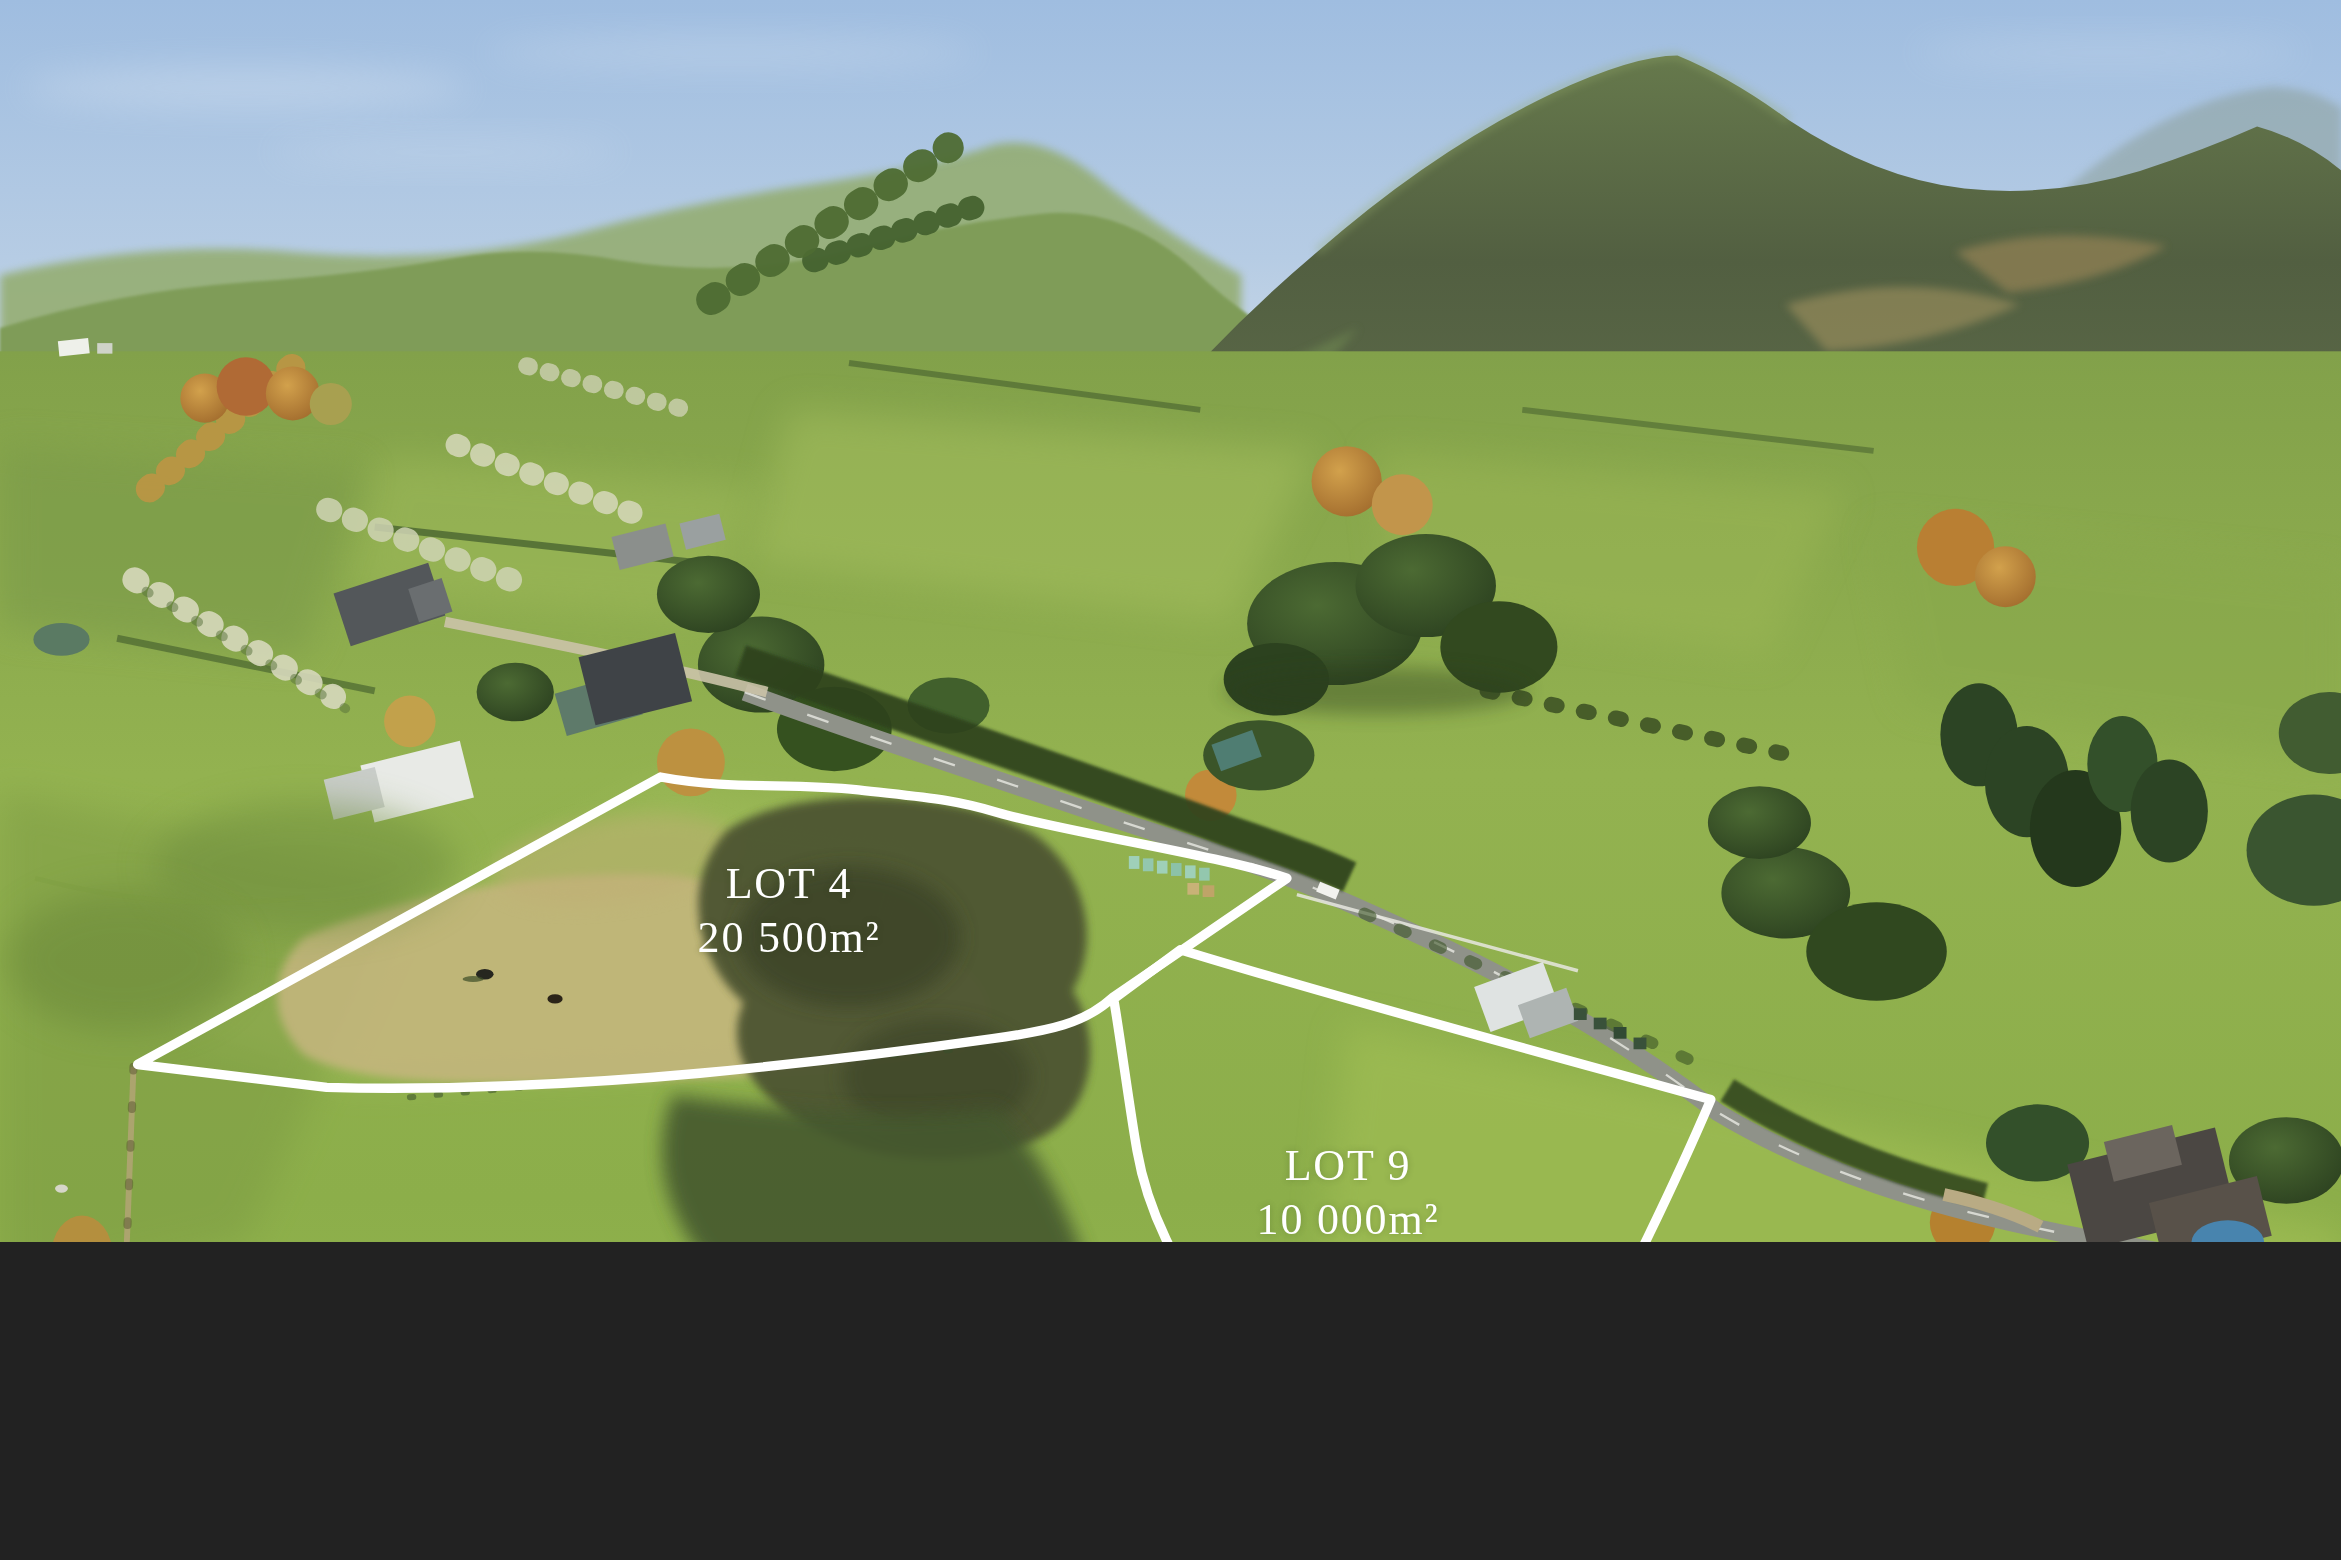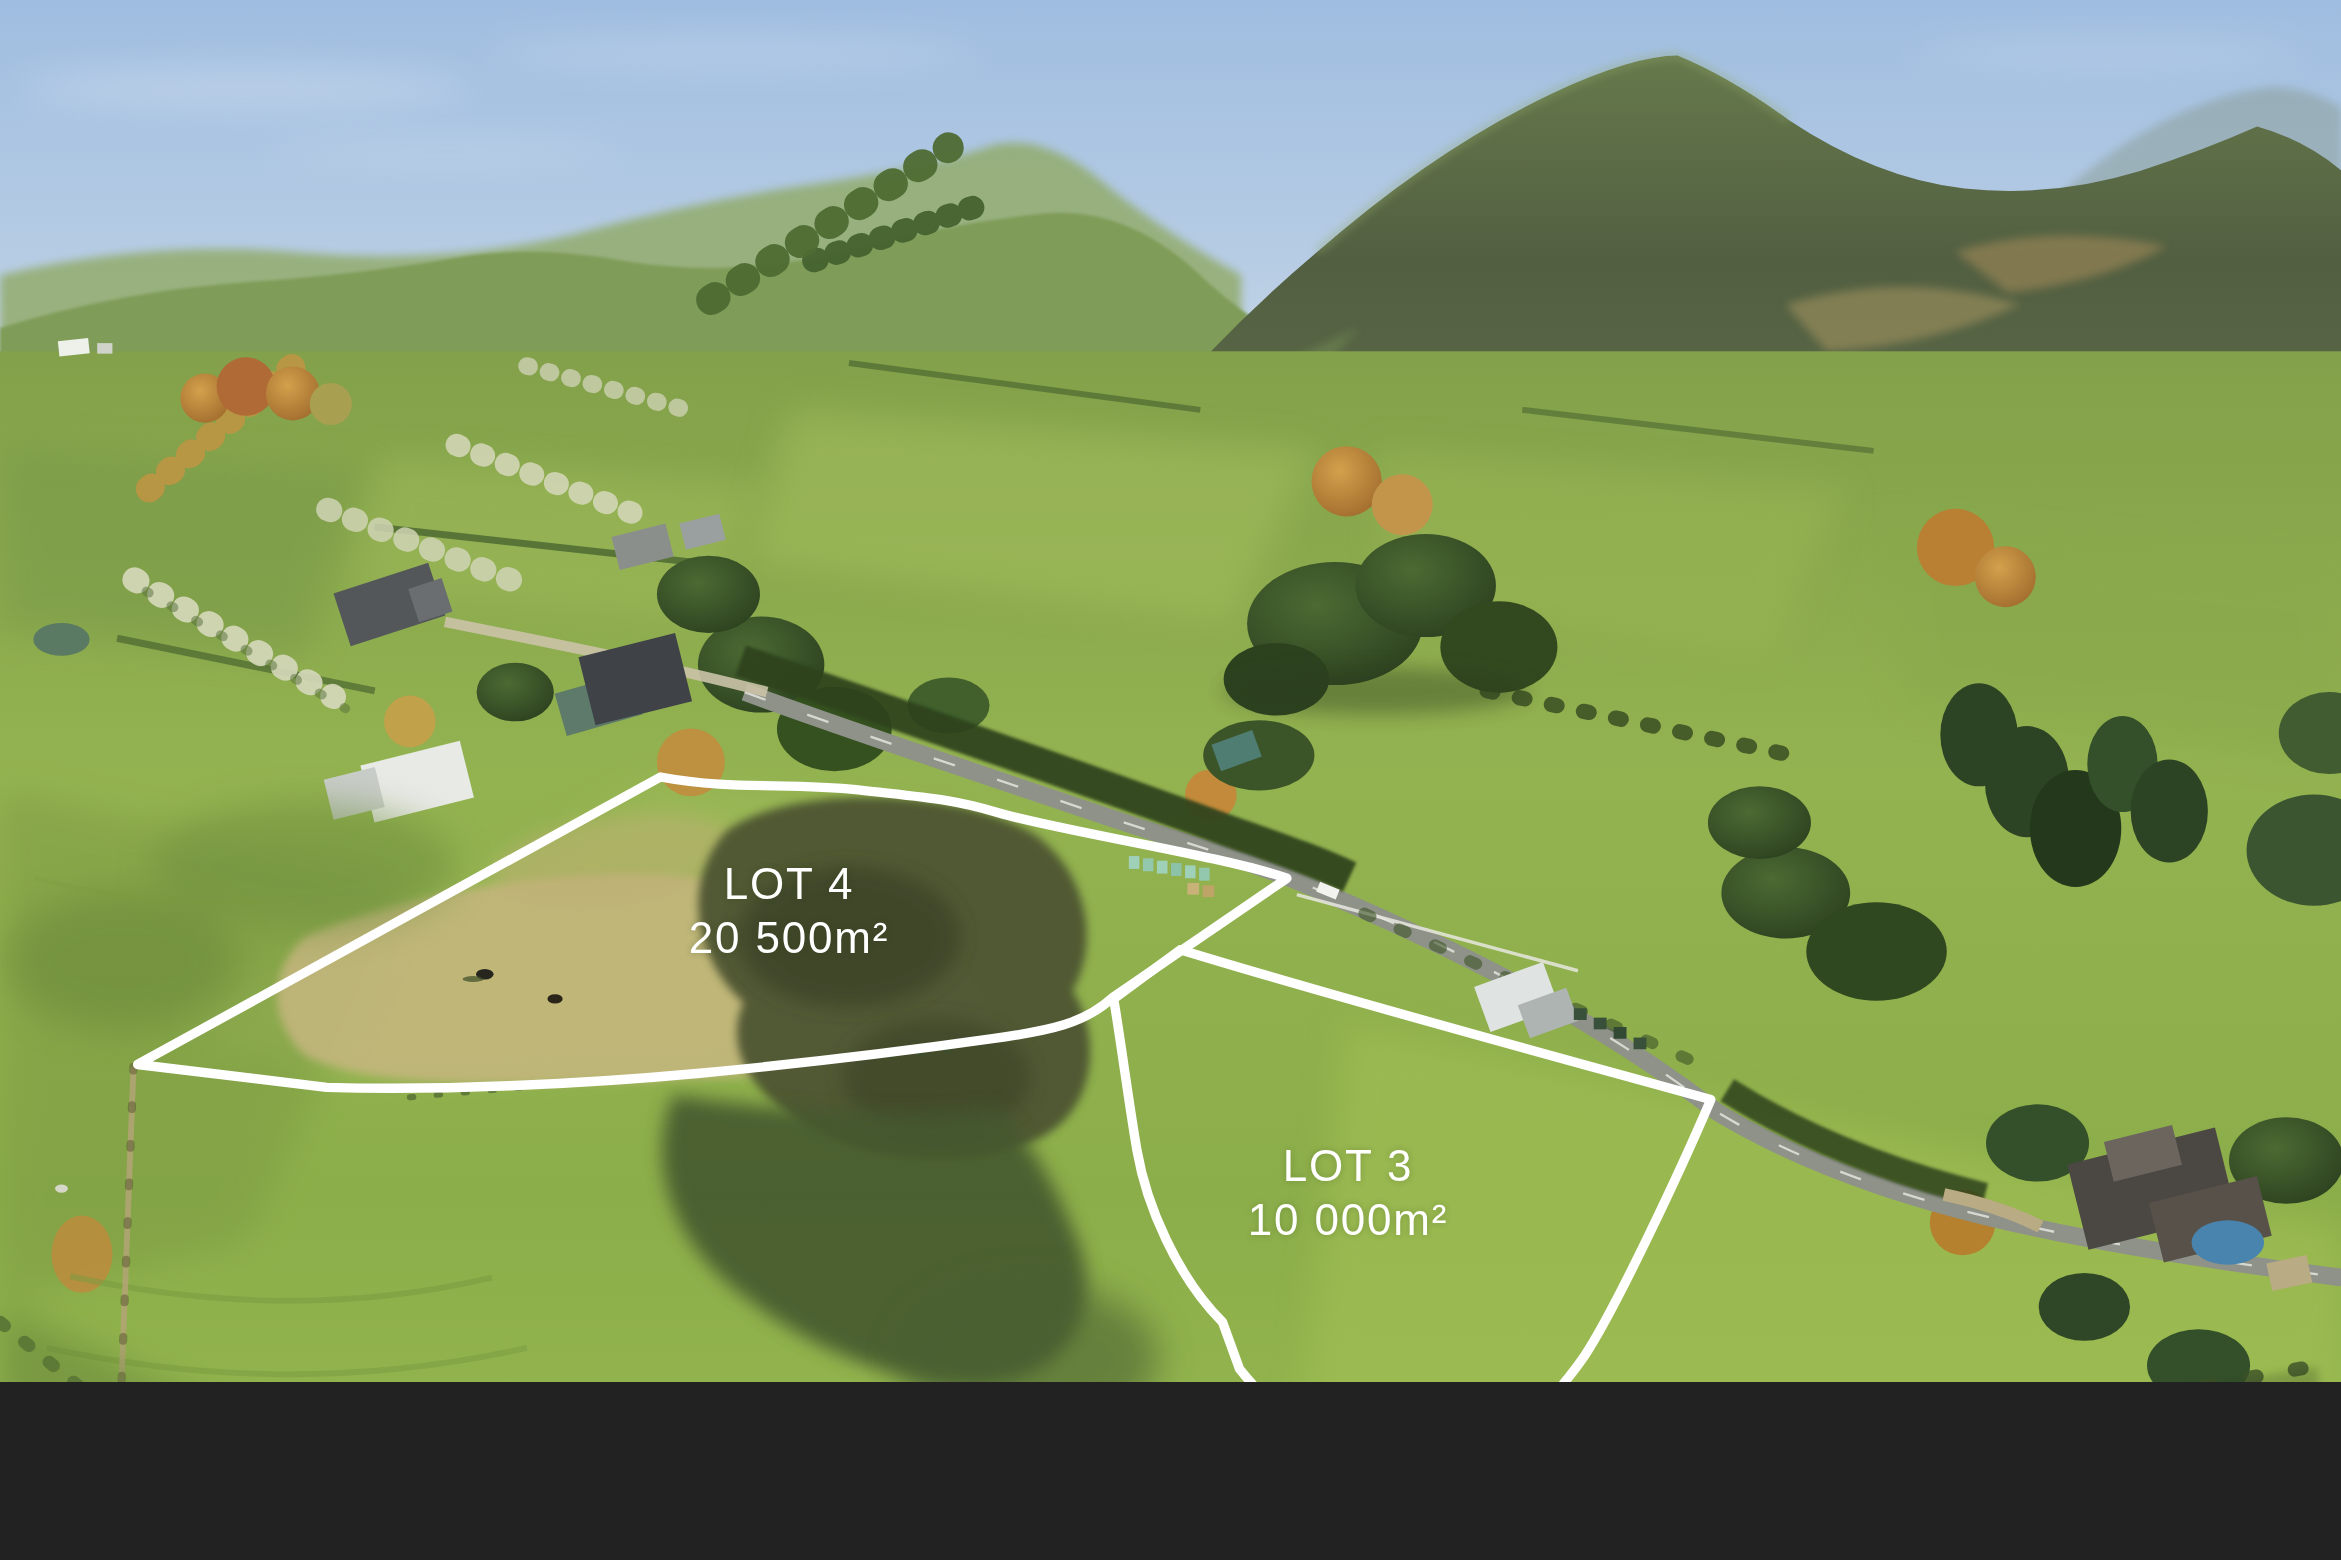--- a/index.html
+++ b/index.html
@@ -1,17 +1,17 @@
 <!DOCTYPE html>
 <html style="font-size:9.4px"><head>
 <meta charset="utf-8">
 <style>
   html,body{margin:0;padding:0;background:#222;}
-  .stage{position:relative;width:2342px;height:1382px;overflow:hidden;
-         font-family:Liberation Sans, sans-serif;background:#8fae4c;}
+  .stage{position:relative;width:2342px;height:1242px;overflow:hidden;
+         font-family:Liberation Serif, serif;background:#8fae4c;}
   .stage svg{position:absolute;inset:0;display:block;}
   .lot-label{position:absolute;transform:translate(-50%,-50%);text-align:center;
              color:#ffffff;letter-spacing:1.8px;font-weight:400;
              text-shadow:0 0 5.9px rgba(40,60,20,.25);}
   .lot-label .line{font-size:44px;line-height:1.22;white-space:nowrap;}
   #lot4-label{left:789px;top:911px;}
   #lot3-label{left:1348px;top:1193px;}
   .disclaimer{position:absolute;left:44px;top:1492px;color:#ffffff;font-size:32px;
               letter-spacing:0.6px;font-weight:400;white-space:nowrap;
               text-shadow:0 0 4.7px rgba(40,60,20,.3);}
@@ -272,17 +272,17 @@
              L2560,2494 C2610,2432 2668,2372 2706,2316 C2758,2238 2870,2000 2922,1878
              C2640,1800 2290,1706 2016,1622 Z"></path>
   </g>
 </svg>
 
 <div class="lot-label" id="lot4-label">
   <div class="line">LOT 4</div>
   <div class="line">20 500m²</div>
 </div>
 <div class="lot-label" id="lot3-label">
-  <div class="line">LOT 3</div>
+  <div class="line">LOT 9</div>
   <div class="line">10 000m²</div>
 </div>
 </div>
 
 
 </body></html>

